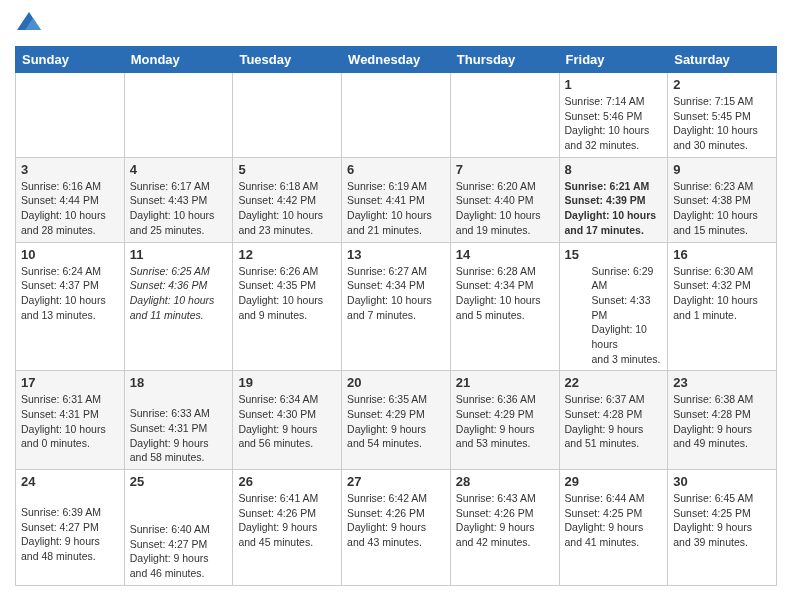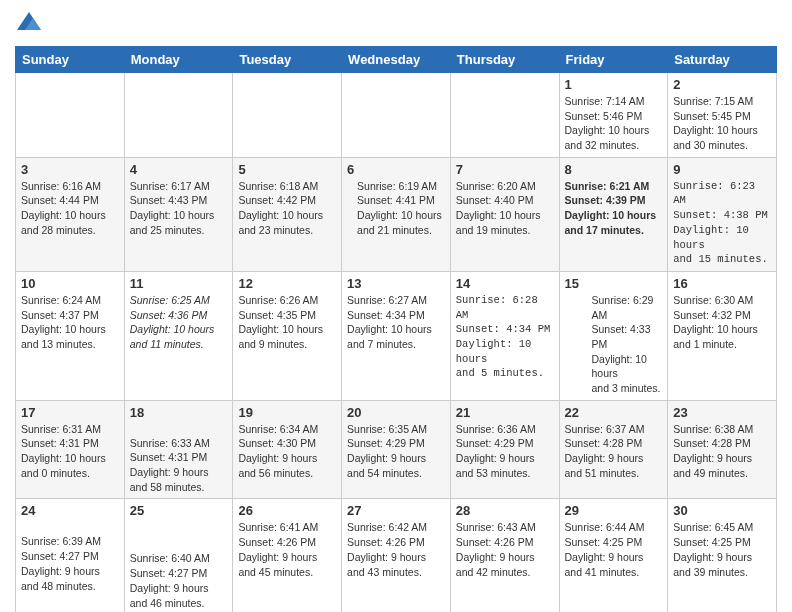--- a/index.html
+++ b/index.html
@@ -95,42 +95,42 @@
           </td>
           <td>
             <span class="day-num">5</span>
             <div class="day-info" style="white-space: pre-line;">Sunrise: 6:18 AM
 Sunset: 4:42 PM
 Daylight: 10 hours
 and 23 minutes.</div>
           </td>
           <td>
             <span class="day-num">6</span>
-            <div class="day-info" style="white-space: pre-line; margin-left: 10px;">Sunrise: 6:19 AM
+            <div class="day-info" style="white-space: pre-line;">Sunrise: 6:19 AM
 Sunset: 4:41 PM
 Daylight: 10 hours
 and 21 minutes.</div>
           </td>
           <td>
             <span class="day-num">7</span>
             <div class="day-info" style="white-space: pre-line;">Sunrise: 6:20 AM
 Sunset: 4:40 PM
 Daylight: 10 hours
 and 19 minutes.</div>
           </td>
           <td>
             <span class="day-num">8</span>
             <div class="day-info" style="white-space: pre-line; font-weight: bold;">Sunrise: 6:21 AM
 Sunset: 4:39 PM
 Daylight: 10 hours
 and 17 minutes.</div>
           </td>
           <td>
             <span class="day-num">9</span>
-            <div class="day-info" style="white-space: pre-line; font-family: Liberation Mono, monospace;">Sunrise: 6:23 AM
+            <div class="day-info" style="white-space: pre-line;">Sunrise: 6:23 AM
 Sunset: 4:38 PM
 Daylight: 10 hours
 and 15 minutes.</div>
           </td>
         </tr>
         <tr>
           <td>
             <span class="day-num">10</span>
             <div class="day-info" style="white-space: pre-line;">Sunrise: 6:24 AM
 Sunset: 4:37 PM
@@ -153,21 +153,21 @@
           </td>
           <td>
             <span class="day-num">13</span>
             <div class="day-info" style="white-space: pre-line;">Sunrise: 6:27 AM
 Sunset: 4:34 PM
 Daylight: 10 hours
 and 7 minutes.</div>
           </td>
           <td>
             <span class="day-num">14</span>
-            <div class="day-info" style="white-space: pre-line; font-family: Liberation Mono, monospace;">Sunrise: 6:28 AM
+            <div class="day-info" style="white-space: pre-line;">Sunrise: 6:28 AM
 Sunset: 4:34 PM
 Daylight: 10 hours
 and 5 minutes.</div>
           </td>
           <td>
             <span class="day-num">15</span>
             <div class="day-info" style="white-space: pre-line; margin-left: 27px;">Sunrise: 6:29 AM
 Sunset: 4:33 PM
 Daylight: 10 hours
 and 3 minutes.</div>

